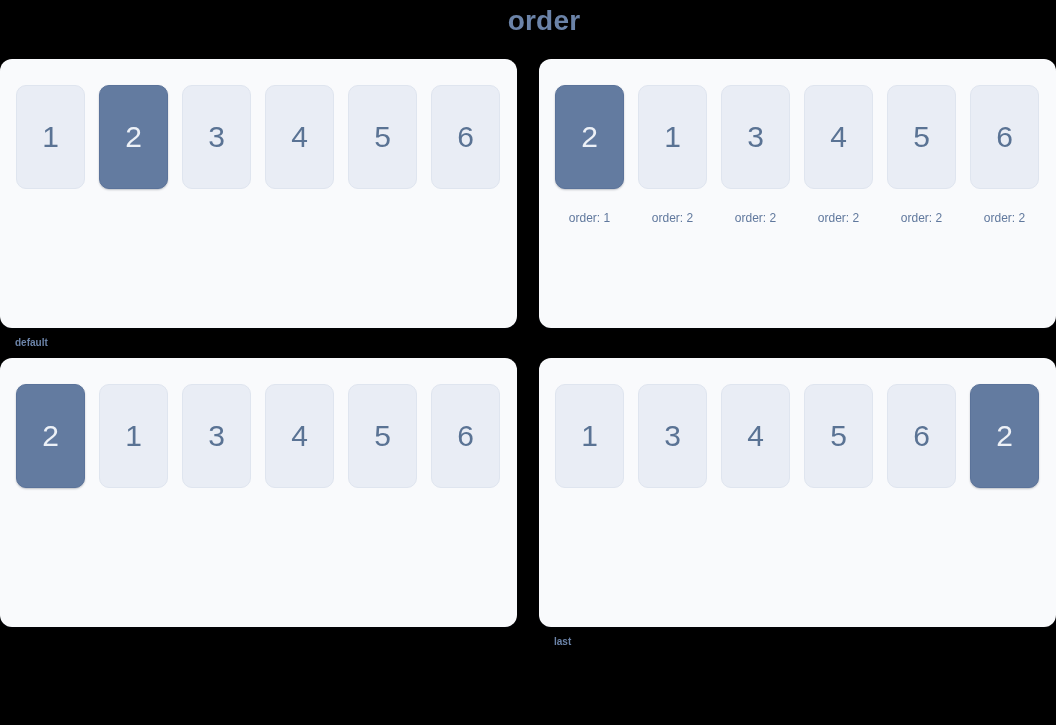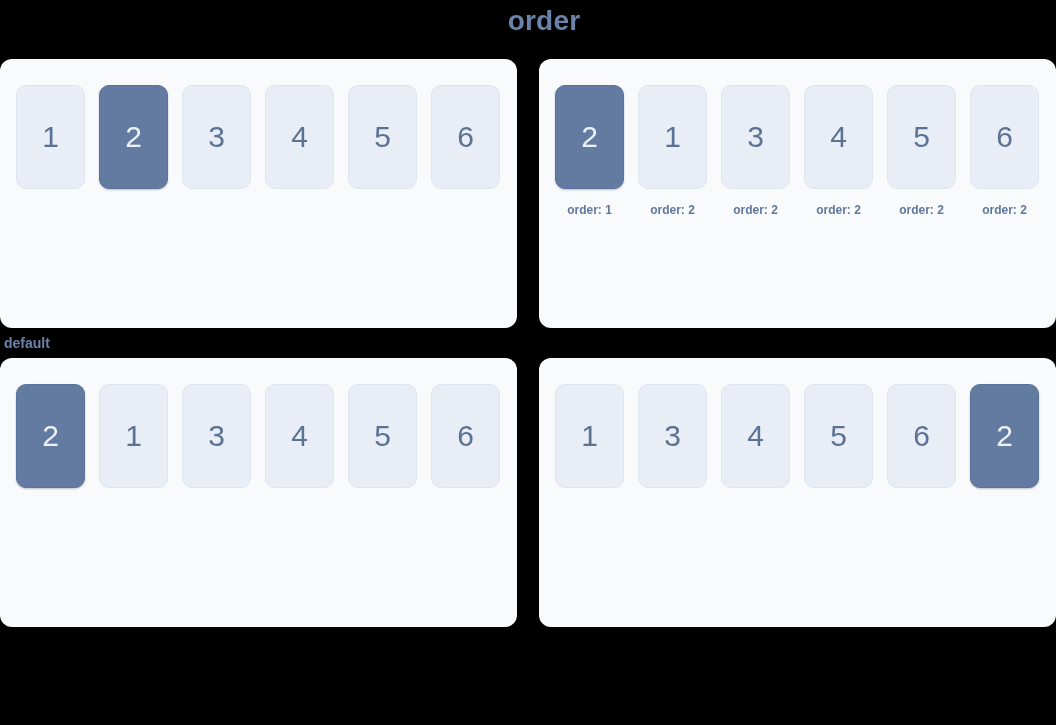--- a/index.html
+++ b/index.html
@@ -54,24 +54,24 @@
     background: #F9FAFC;
     border-radius: 12px;
     box-shadow: 0 1px 3px rgba(15,23,42,0.18);
     padding: 26px 16px 16px 16px;
     height: 269px;
   }
 
   .panel.tall { height: 269px; }
 
   .panel-caption {
-    font-size: 14px;
+    font-size: 10px;
     font-weight: bold;
     color: #6B83A8;
-    padding: 5px 0 0 4px;
+    padding: 5px 0 0 15px;
     line-height: 20px;
     font-family: "DejaVu Sans Mono", monospace;
   }
 
   .panel-caption.plain {
     font-family: "Liberation Sans", sans-serif;
   }
 
   
   .box-row {
@@ -102,23 +102,23 @@
   }
 
   .box.active {
     background: #637BA0;
     border-color: #5B739A;
     color: #EDF1F7;
     box-shadow: 0 1px 2px rgba(15,23,42,0.25);
   }
 
   .order-label {
-    margin-top: 13px;
+    margin-top: 21px;
     font-size: 12px;
-    font-weight: bold;
+    font-weight: normal;
     color: #60789D;
     line-height: 16px;
     white-space: nowrap;
   }
 </style>
 </head>
 <body>
 
 <div id="page">
 
@@ -220,16 +220,17 @@
               <div class="box">5</div>
             </div>
             <div class="box-wrap">
               <div class="box">6</div>
             </div>
             <div class="box-wrap">
               <div class="box active">2</div>
             </div>
           </div>
         </div>
+        <div class="panel-caption plain">last</div>
       </div>
     </div>
 
 </div>
 
 </body></html>

